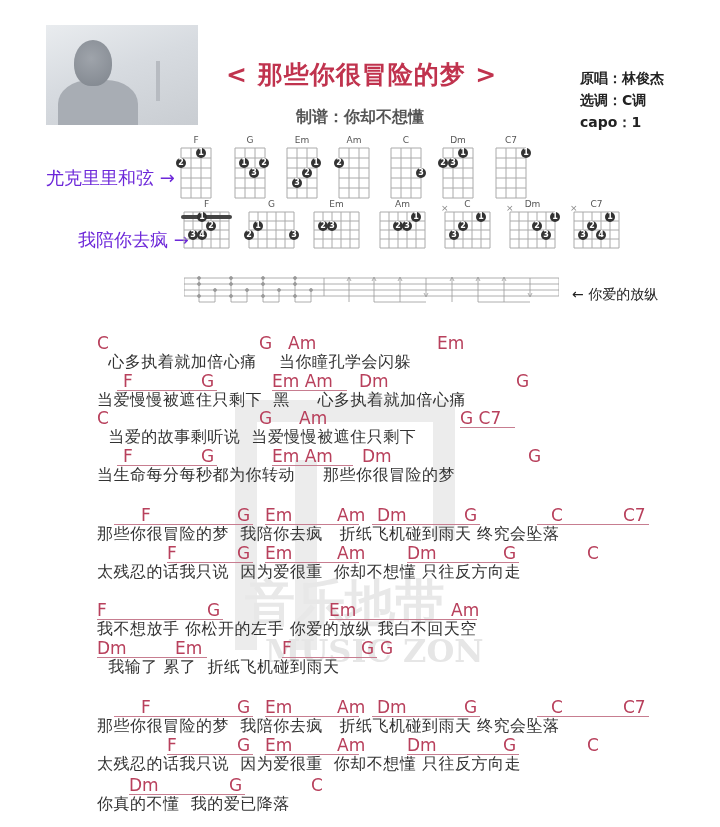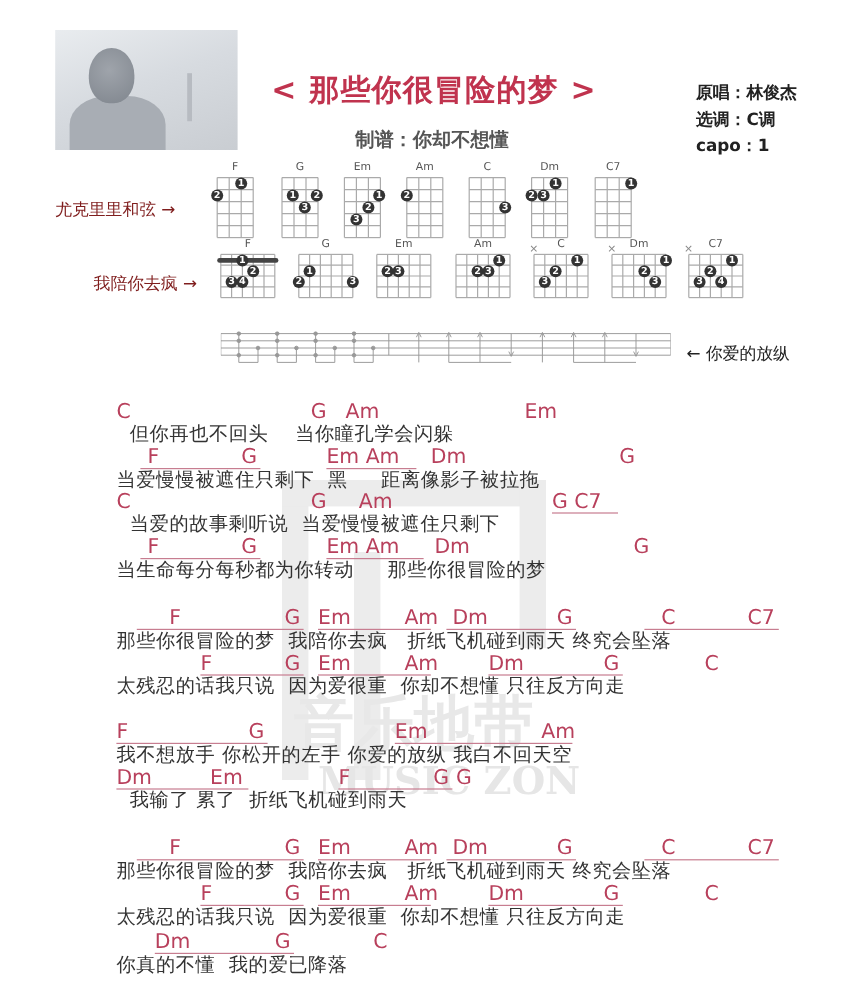--- a/index.html
+++ b/index.html
@@ -4,21 +4,21 @@
 <style>
   html,body{margin:0;padding:0;background:#fff;}
   body{width:720px;height:827px;position:relative;overflow:hidden;font-family:"DejaVu Sans","Liberation Sans",sans-serif;color:#333;}
   .photo{position:absolute;left:46px;top:25px;width:152px;height:100px;background:linear-gradient(160deg,#e9ecef 0%,#d7dbe0 45%,#c9cdd2 100%);overflow:hidden;}
   .photo .head{position:absolute;left:28px;top:15px;width:38px;height:46px;border-radius:50% 50% 45% 45%;background:radial-gradient(circle at 45% 40%,#9fa4ab,#7f858d);}
   .photo .body{position:absolute;left:12px;top:55px;width:80px;height:60px;border-radius:40% 40% 0 0;background:#a8adb4;}
   .photo .pole{position:absolute;left:110px;top:36px;width:4px;height:40px;background:#b7bbc1;}
   .title{position:absolute;left:226px;top:58px;font-size:25px;font-weight:bold;color:#c0334e;letter-spacing:1px;white-space:nowrap;}
   .subtitle{position:absolute;left:296px;top:107px;font-size:16px;font-weight:bold;color:#555;white-space:nowrap;}
   .meta{position:absolute;left:580px;top:67px;font-size:14px;font-weight:bold;color:#222;line-height:22px;white-space:nowrap;}
-  .rowlabel{position:absolute;font-size:14px;color:#7f1d1d;white-space:nowrap;}
+  .rowlabel{position:absolute;font-size:18px;color:#6d28d9;white-space:nowrap;}
   .chord{position:absolute;}
   .chord .nm{position:absolute;top:-13px;left:0;width:100%;text-align:center;font-size:9px;color:#555;}
   .dot{position:absolute;width:10px;height:10px;border-radius:50%;background:#333;color:#fff;font-size:8px;line-height:10px;text-align:center;font-weight:bold;}
   .barre{position:absolute;height:4px;background:#444;border-radius:2px;}
   .xmark{position:absolute;font-size:9px;color:#888;}
   .rhythm{position:absolute;left:184px;top:276px;width:375px;height:28px;}
   .rhythm-label{position:absolute;left:572px;top:286px;font-size:14px;color:#222;white-space:nowrap;}
   .watermark{position:absolute;left:225px;top:370px;width:260px;height:300px;pointer-events:none;}
   .lyrics{position:absolute;left:0;top:0;width:720px;}
   .line{position:absolute;left:97px;height:40px;}
@@ -380,31 +380,31 @@
   <text x="20" y="250" font-size="50" fill="#e8e8e8" font-family="DejaVu Sans, sans-serif" font-weight="bold">音乐地带</text>
   <text x="40" y="292" font-size="32" fill="#e6e6e6" font-family="DejaVu Serif, serif" font-weight="bold">MUSIC ZONE</text>
 </svg>
 
 <div class="lyrics" id="lyrics">
     <div class="line" style="top: 333px;">
       <div class="ch" style="left: 0px;">C</div>
       <div class="ch" style="left: 162px;">G</div>
       <div class="ch" style="left: 191px;">Am</div>
       <div class="ch" style="left: 340px;">Em</div>
-      <div class="ly">  但你再也不回头    当你瞳孔学会闪躲</div>
+      <div class="ly">  心多执着就加倍心痛    当你瞳孔学会闪躲</div>
     </div>
     <div class="line" style="top: 371px;">
       <div class="ul" style="left: 20px; width: 100px;"></div>
       <div class="ul" style="left: 175px; width: 75px;"></div>
       <div class="ch" style="left: 26px;">F</div>
       <div class="ch" style="left: 104px;">G</div>
       <div class="ch" style="left: 175px;">Em Am</div>
       <div class="ch" style="left: 262px;">Dm</div>
       <div class="ch" style="left: 419px;">G</div>
-      <div class="ly">当爱慢慢被遮住只剩下  黑     距离像影子被拉拖</div>
+      <div class="ly">当爱慢慢被遮住只剩下  黑     心多执着就加倍心痛</div>
     </div>
     <div class="line" style="top: 408px;">
       <div class="ul" style="left: 363px; width: 55px;"></div>
       <div class="ch" style="left: 0px;">C</div>
       <div class="ch" style="left: 162px;">G</div>
       <div class="ch" style="left: 202px;">Am</div>
       <div class="ch" style="left: 363px;">G  C7</div>
       <div class="ly">  当爱的故事剩听说  当爱慢慢被遮住只剩下</div>
     </div>
     <div class="line" style="top: 446px;">

